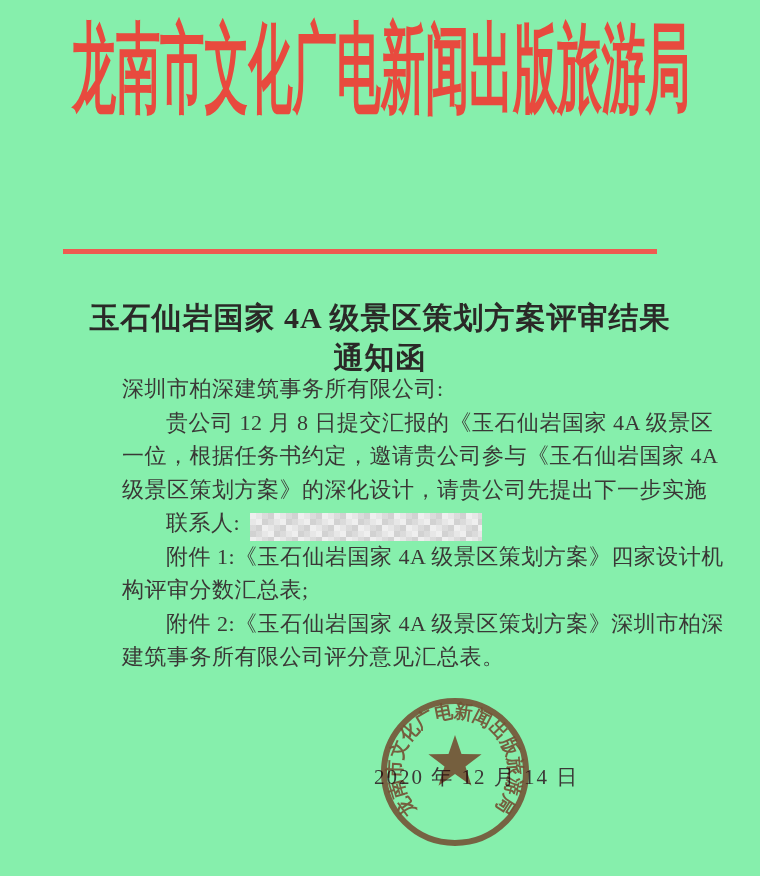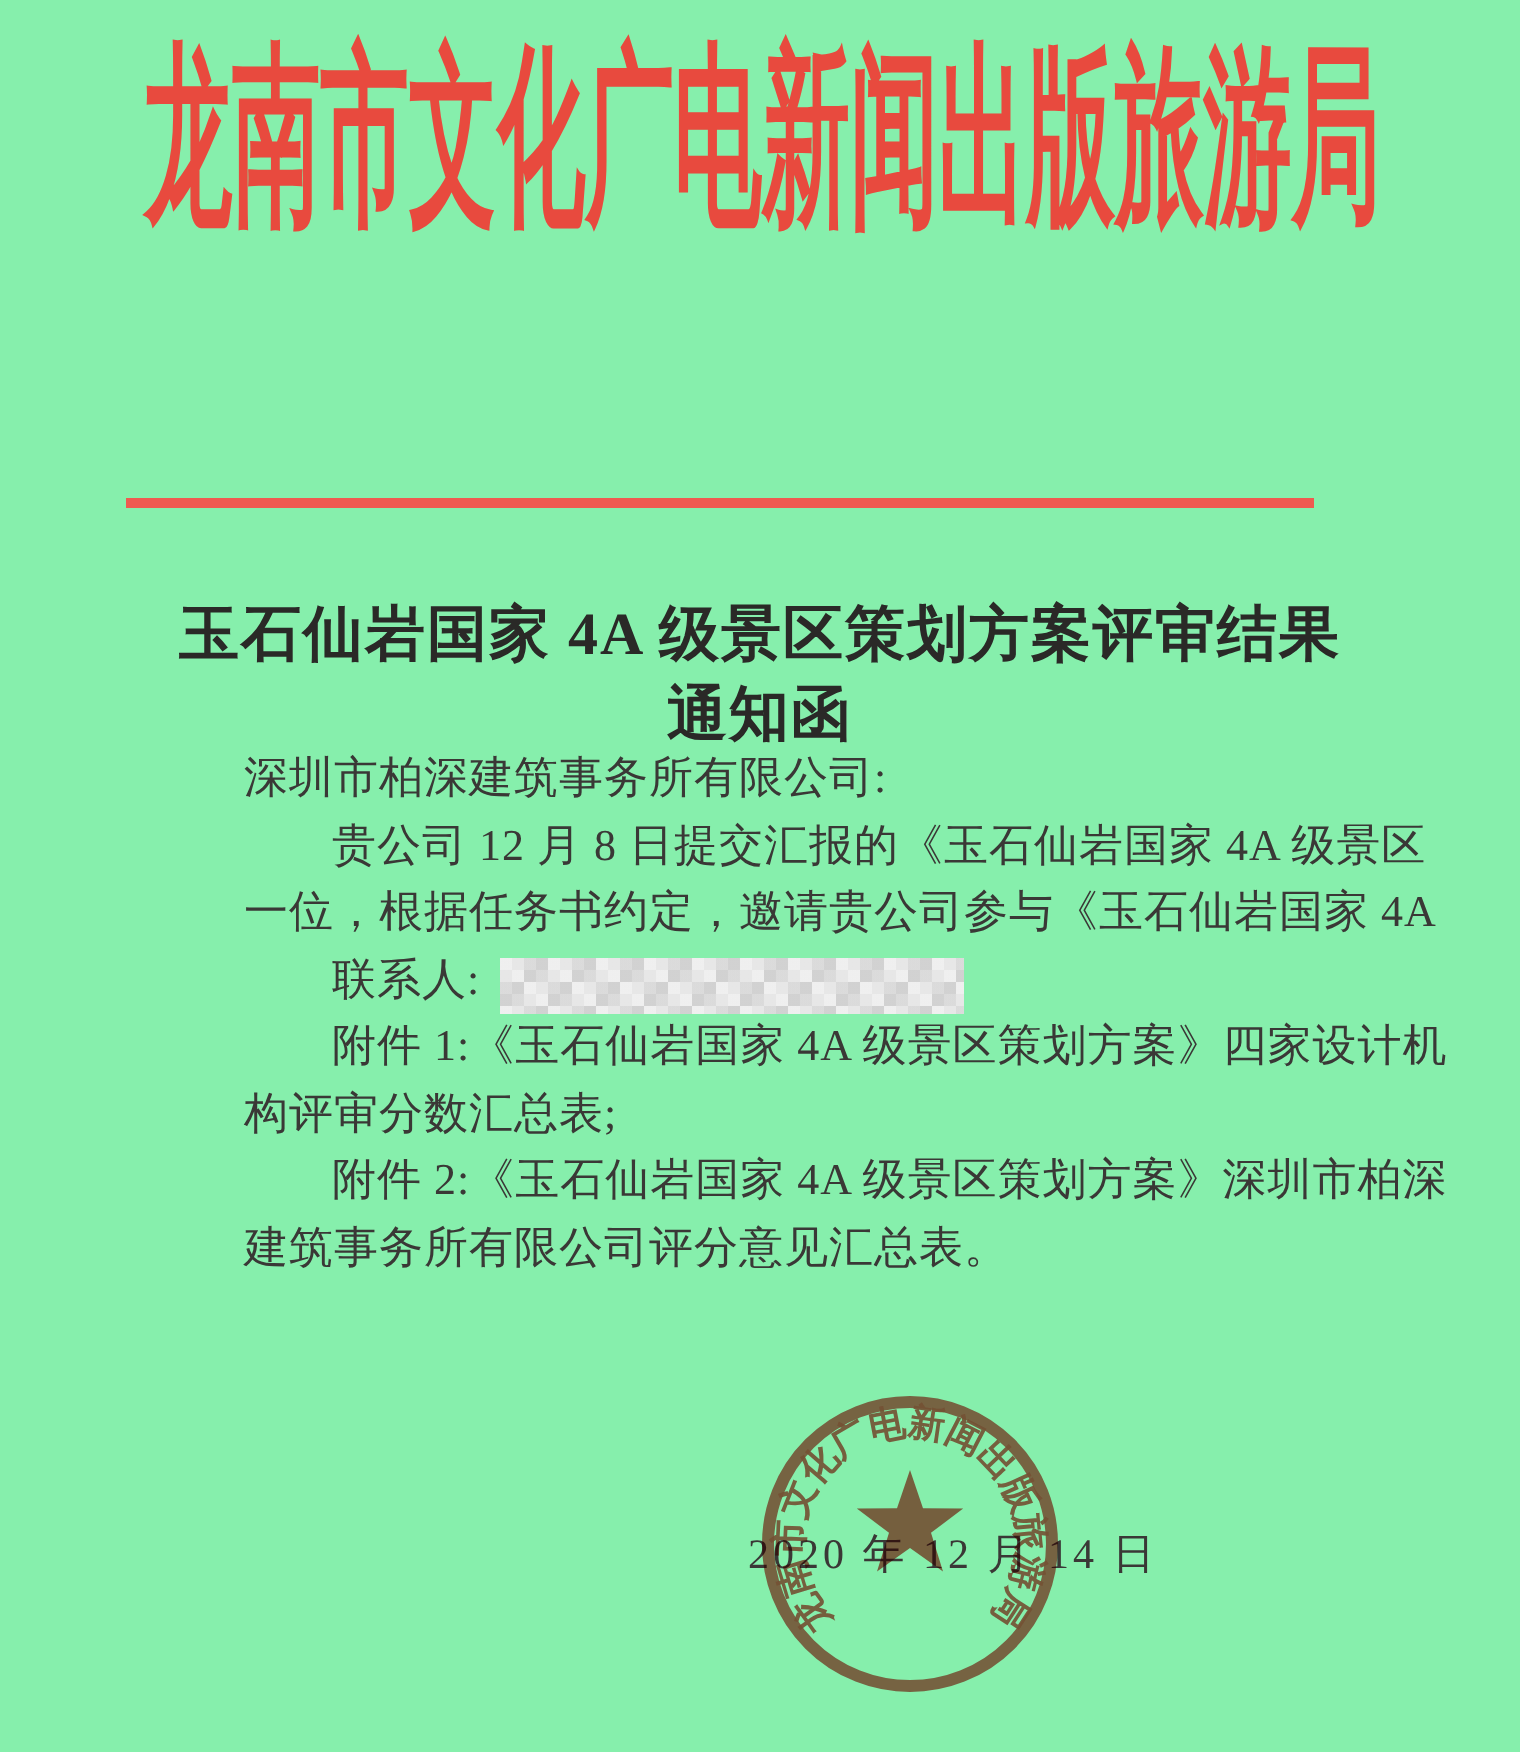--- a/index.html
+++ b/index.html
@@ -81,20 +81,21 @@
   <div class="doc-title">
     <div>玉石仙岩国家 4A 级景区策划方案评审结果</div>
     <div>通知函</div>
   </div>
 
   <div class="doc-body">
     <div class="line">深圳市柏深建筑事务所有限公司:</div>
 
     <div class="line indent">贵公司 12 月 8 日提交汇报的《玉石仙岩国家 4A 级景区</div>
     <div class="line">一位，根据任务书约定，邀请贵公司参与《玉石仙岩国家 4A</div>
+    <div class="line">级景区策划方案》的深化设计，请贵公司先提出下一步实施</div>
 
     <div class="line indent">
       <span>联系人:</span><span class="redaction"></span>
     </div>
 
     <div class="line indent">附件 1:《玉石仙岩国家 4A 级景区策划方案》四家设计机</div>
     <div class="line">构评审分数汇总表;</div>
 
     <div class="line indent">附件 2:《玉石仙岩国家 4A 级景区策划方案》深圳市柏深</div>
     <div class="line">建筑事务所有限公司评分意见汇总表。</div>

